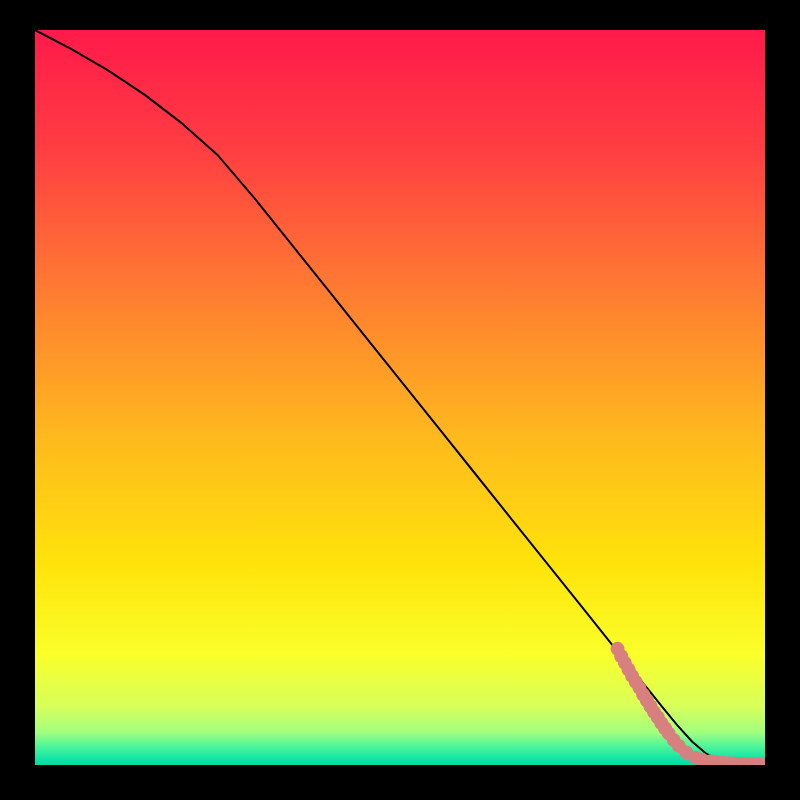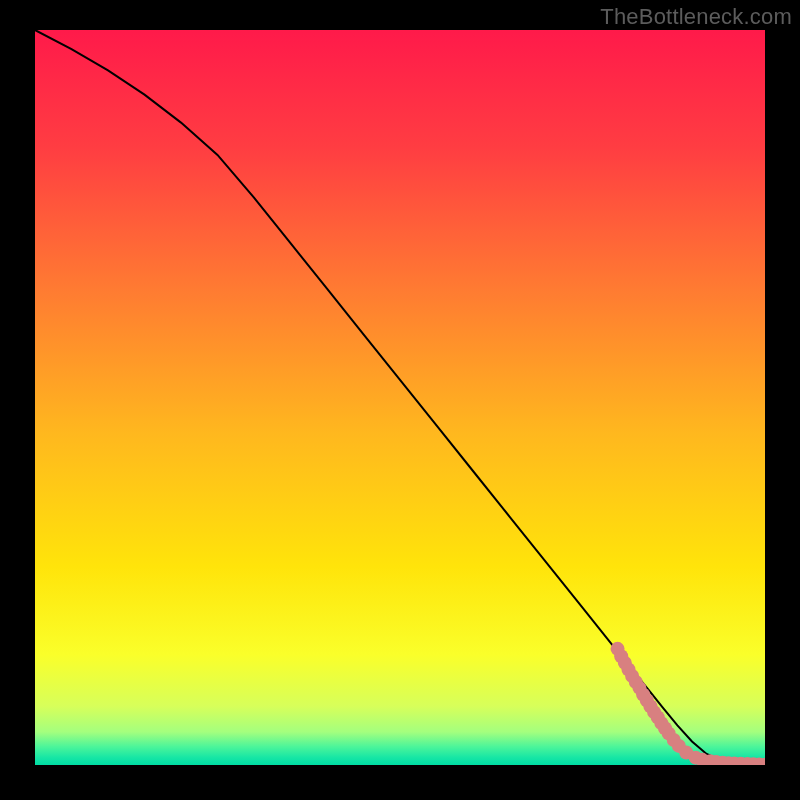--- a/index.html
+++ b/index.html
@@ -21,21 +21,20 @@
     top: 30px;
     width: 730px;
     height: 735px;
   }
   svg { display: block; }
 </style>
 </head>
 <body>
 
 <div class="wrap">
-  <div class="attribution">TheBottleneck.com</div>
   <div class="plot">
     <svg id="chart-svg" viewBox="0 0 730 735" width="730" height="735">
       <defs>
         <linearGradient id="bg-grad" x1="0" y1="0" x2="0" y2="1">
             <stop offset="0%" stop-color="#ff1a4a"></stop>
             <stop offset="16%" stop-color="#ff3d42"></stop>
             <stop offset="35%" stop-color="#ff7a32"></stop>
             <stop offset="55.00000000000001%" stop-color="#ffb81e"></stop>
             <stop offset="73%" stop-color="#ffe40a"></stop>
             <stop offset="85%" stop-color="#faff2a"></stop>

